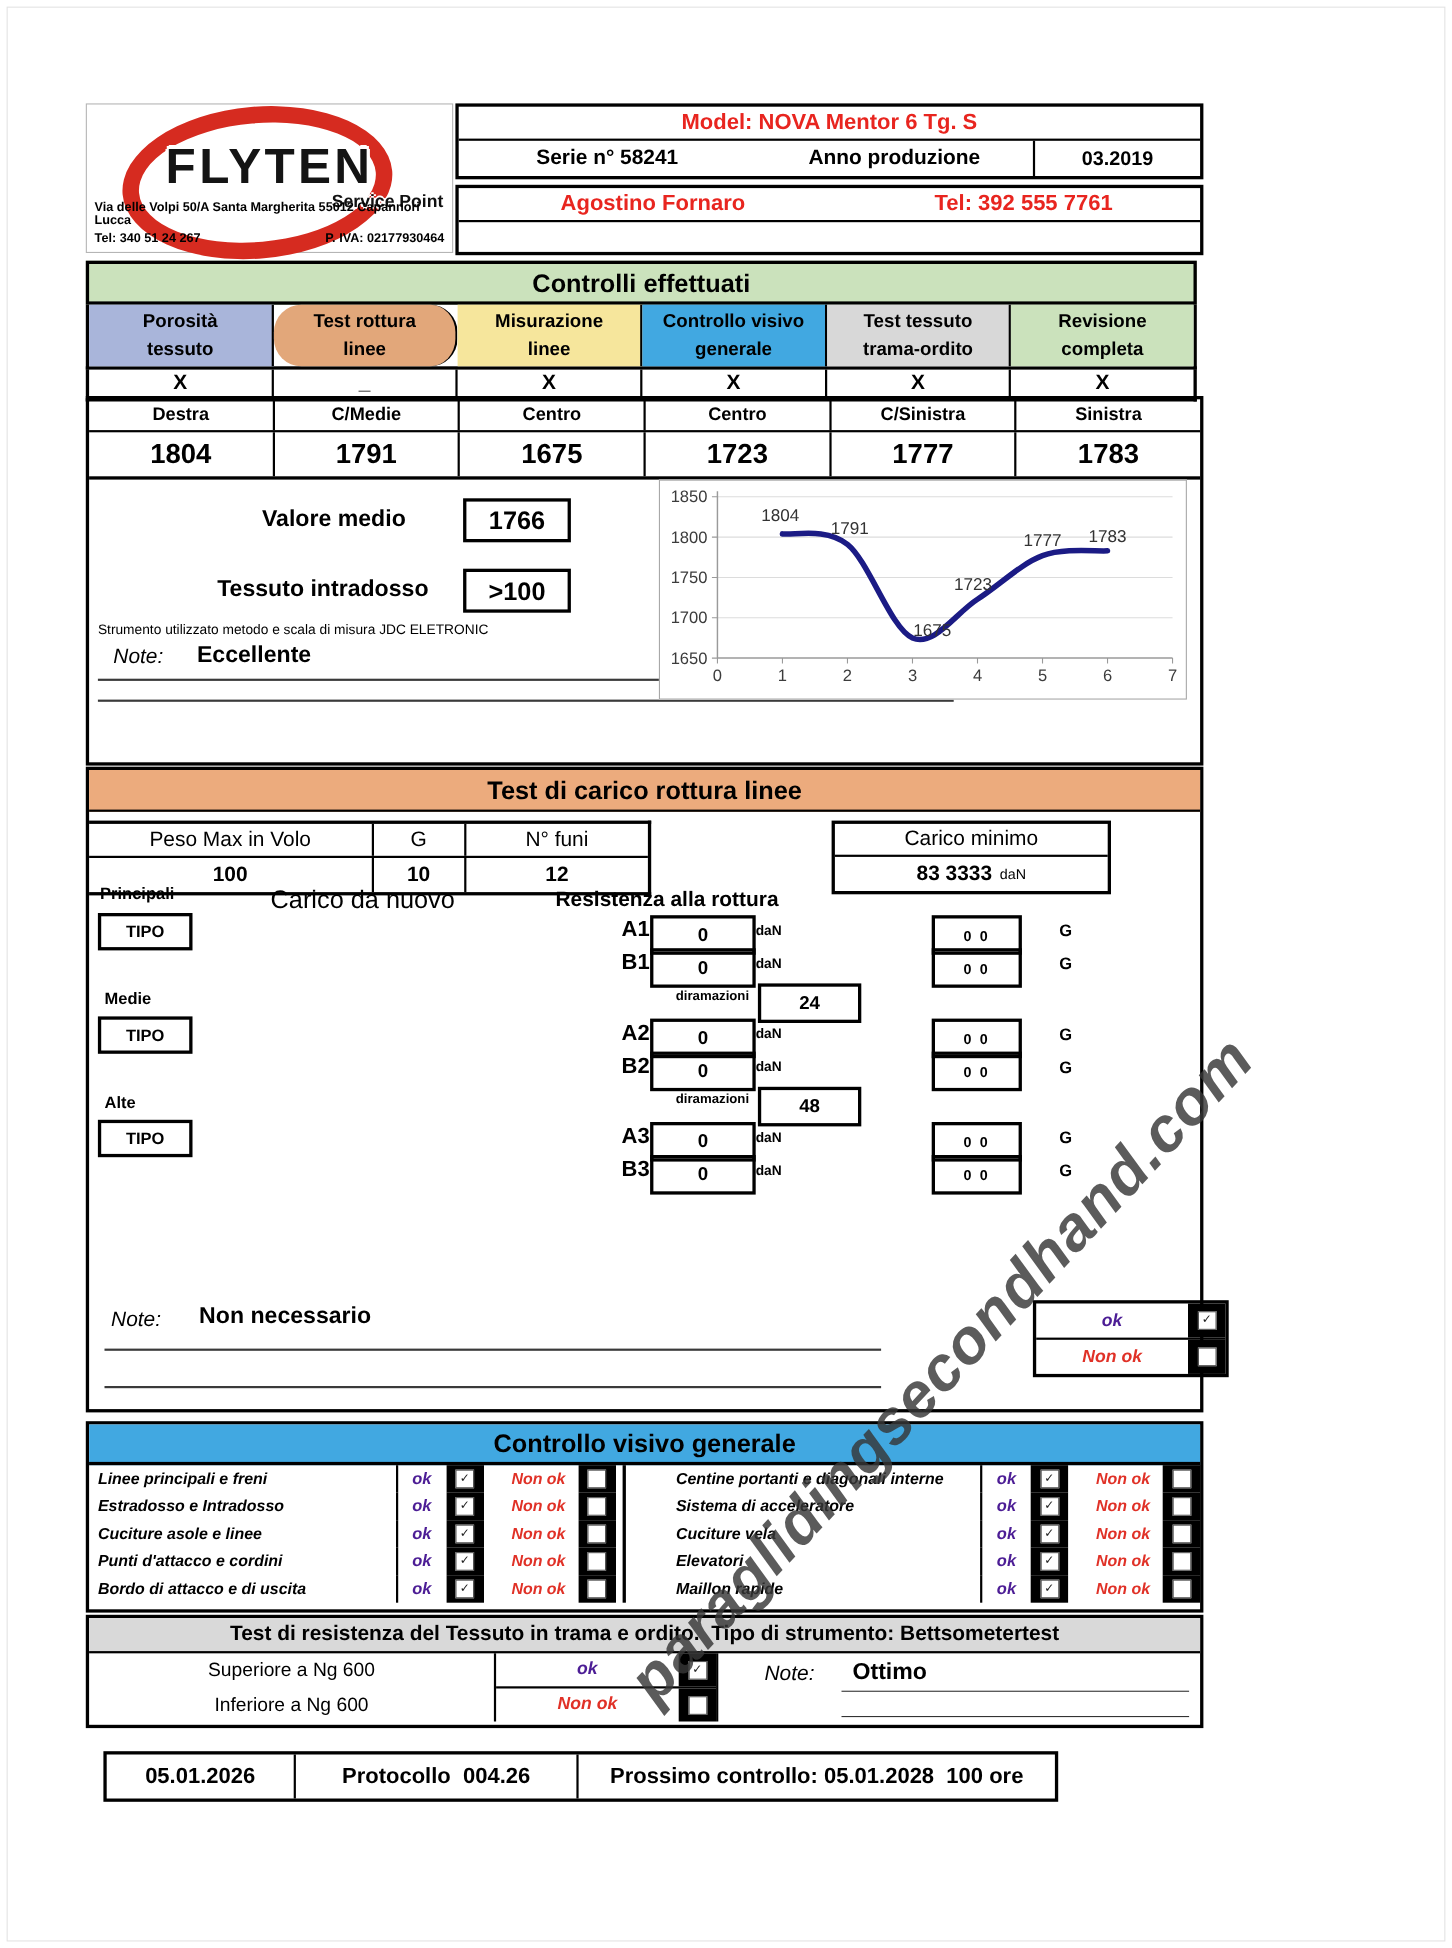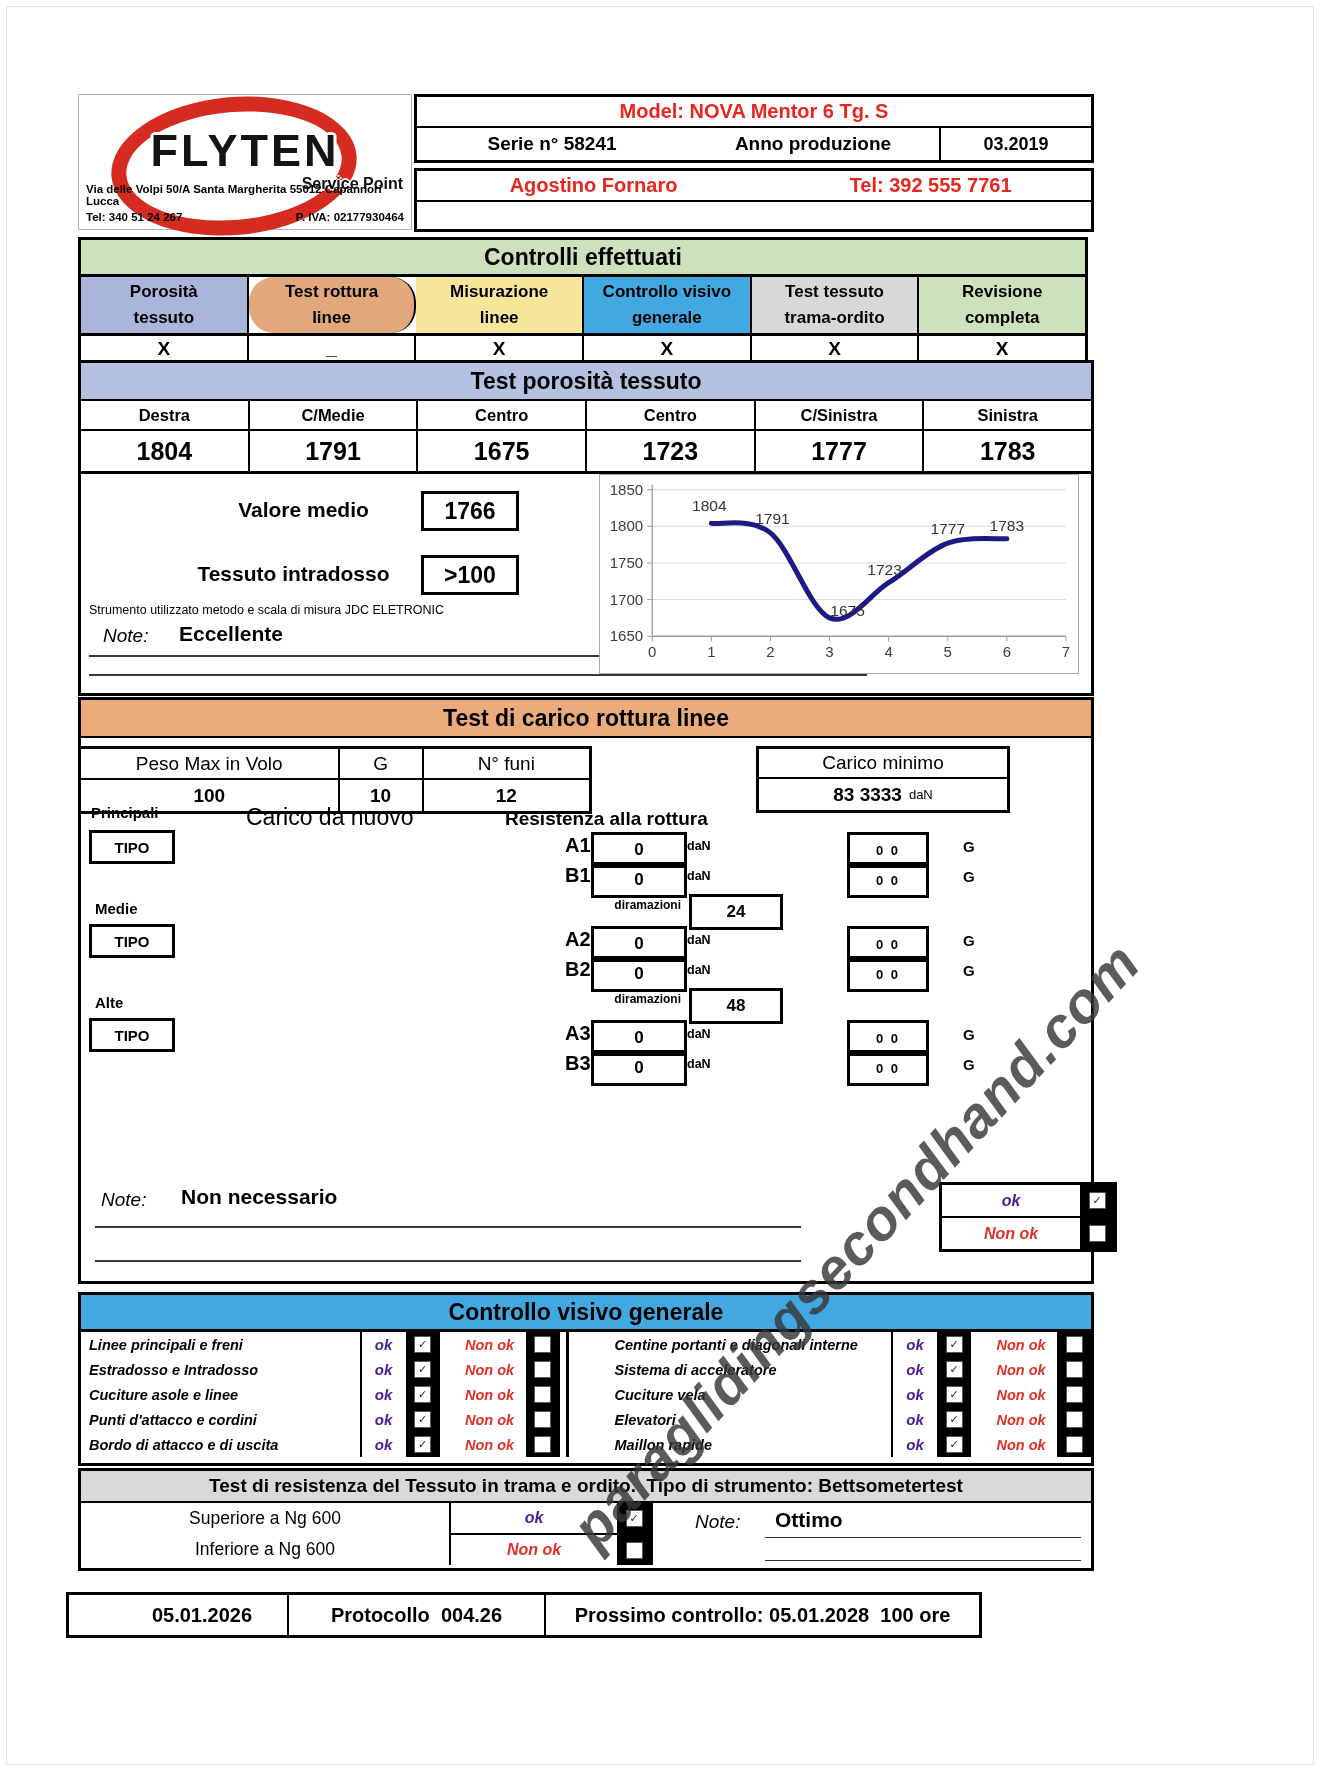--- a/index.html
+++ b/index.html
@@ -119,21 +119,21 @@
   #resist-c1 div{flex:1;display:flex;align-items:center;justify-content:center;font-size:17.5px;}
   #resist-c2{width:200px;border-right:2px solid #000;display:flex;flex-direction:column;}
   #resist-c2 .okrow{flex:1;height:auto;}
   #resist-c2 .okrow.first{border-bottom:2px solid #000;}
   #resist-c3{flex:1;position:relative;}
   #resist-note-label{position:absolute;left:42px;top:8px;font-size:19px;font-style:italic;}
   #resist-note{position:absolute;left:122px;top:5px;font-size:21px;font-weight:bold;}
   .rline{position:absolute;border-top:1.5px solid #333;left:112px;right:10px;}
 
   
-  #footer-table{left:66px;top:1592px;width:862px;height:40px;border:3px solid #000;display:flex;padding-left:48px;}
+  #footer-table{left:94px;top:1592px;width:862px;height:40px;border:3px solid #000;display:flex;}
   #footer-table div{display:flex;align-items:center;justify-content:center;font-weight:bold;font-size:20px;}
   #footer-date{width:170px;border-right:2px solid #000;}
   #footer-prot{width:255px;border-right:2px solid #000;}
   #footer-next{flex:1;}
 
   
   #watermark{left:405px;top:895px;width:900px;height:700px;display:flex;align-items:center;justify-content:center;pointer-events:none;z-index:60;}
   #watermark span{transform:rotate(-47deg);font-size:57px;font-weight:bold;font-style:italic;letter-spacing:1px;color:rgba(55,55,55,0.82);white-space:nowrap;}
 </style>
 </head>
@@ -202,21 +202,20 @@
       <div class="cmark">X</div>
       <div class="cmark">_</div>
       <div class="cmark">X</div>
       <div class="cmark">X</div>
       <div class="cmark">X</div>
       <div class="cmark">X</div>
     </div>
   </div>
 
   <div id="sec-porosita" class="a">
-    <div id="porosita-title" class="flexc" style="background-color: rgb(181, 193, 224);">Test porosità tessuto</div>
     <div id="porosita-heads">
       <div class="phead">Destra</div>
       <div class="phead">C/Medie</div>
       <div class="phead">Centro</div>
       <div class="phead">Centro</div>
       <div class="phead">C/Sinistra</div>
       <div class="phead">Sinistra</div>
     </div>
     <div id="porosita-vals">
       <div class="pval">1804</div>

